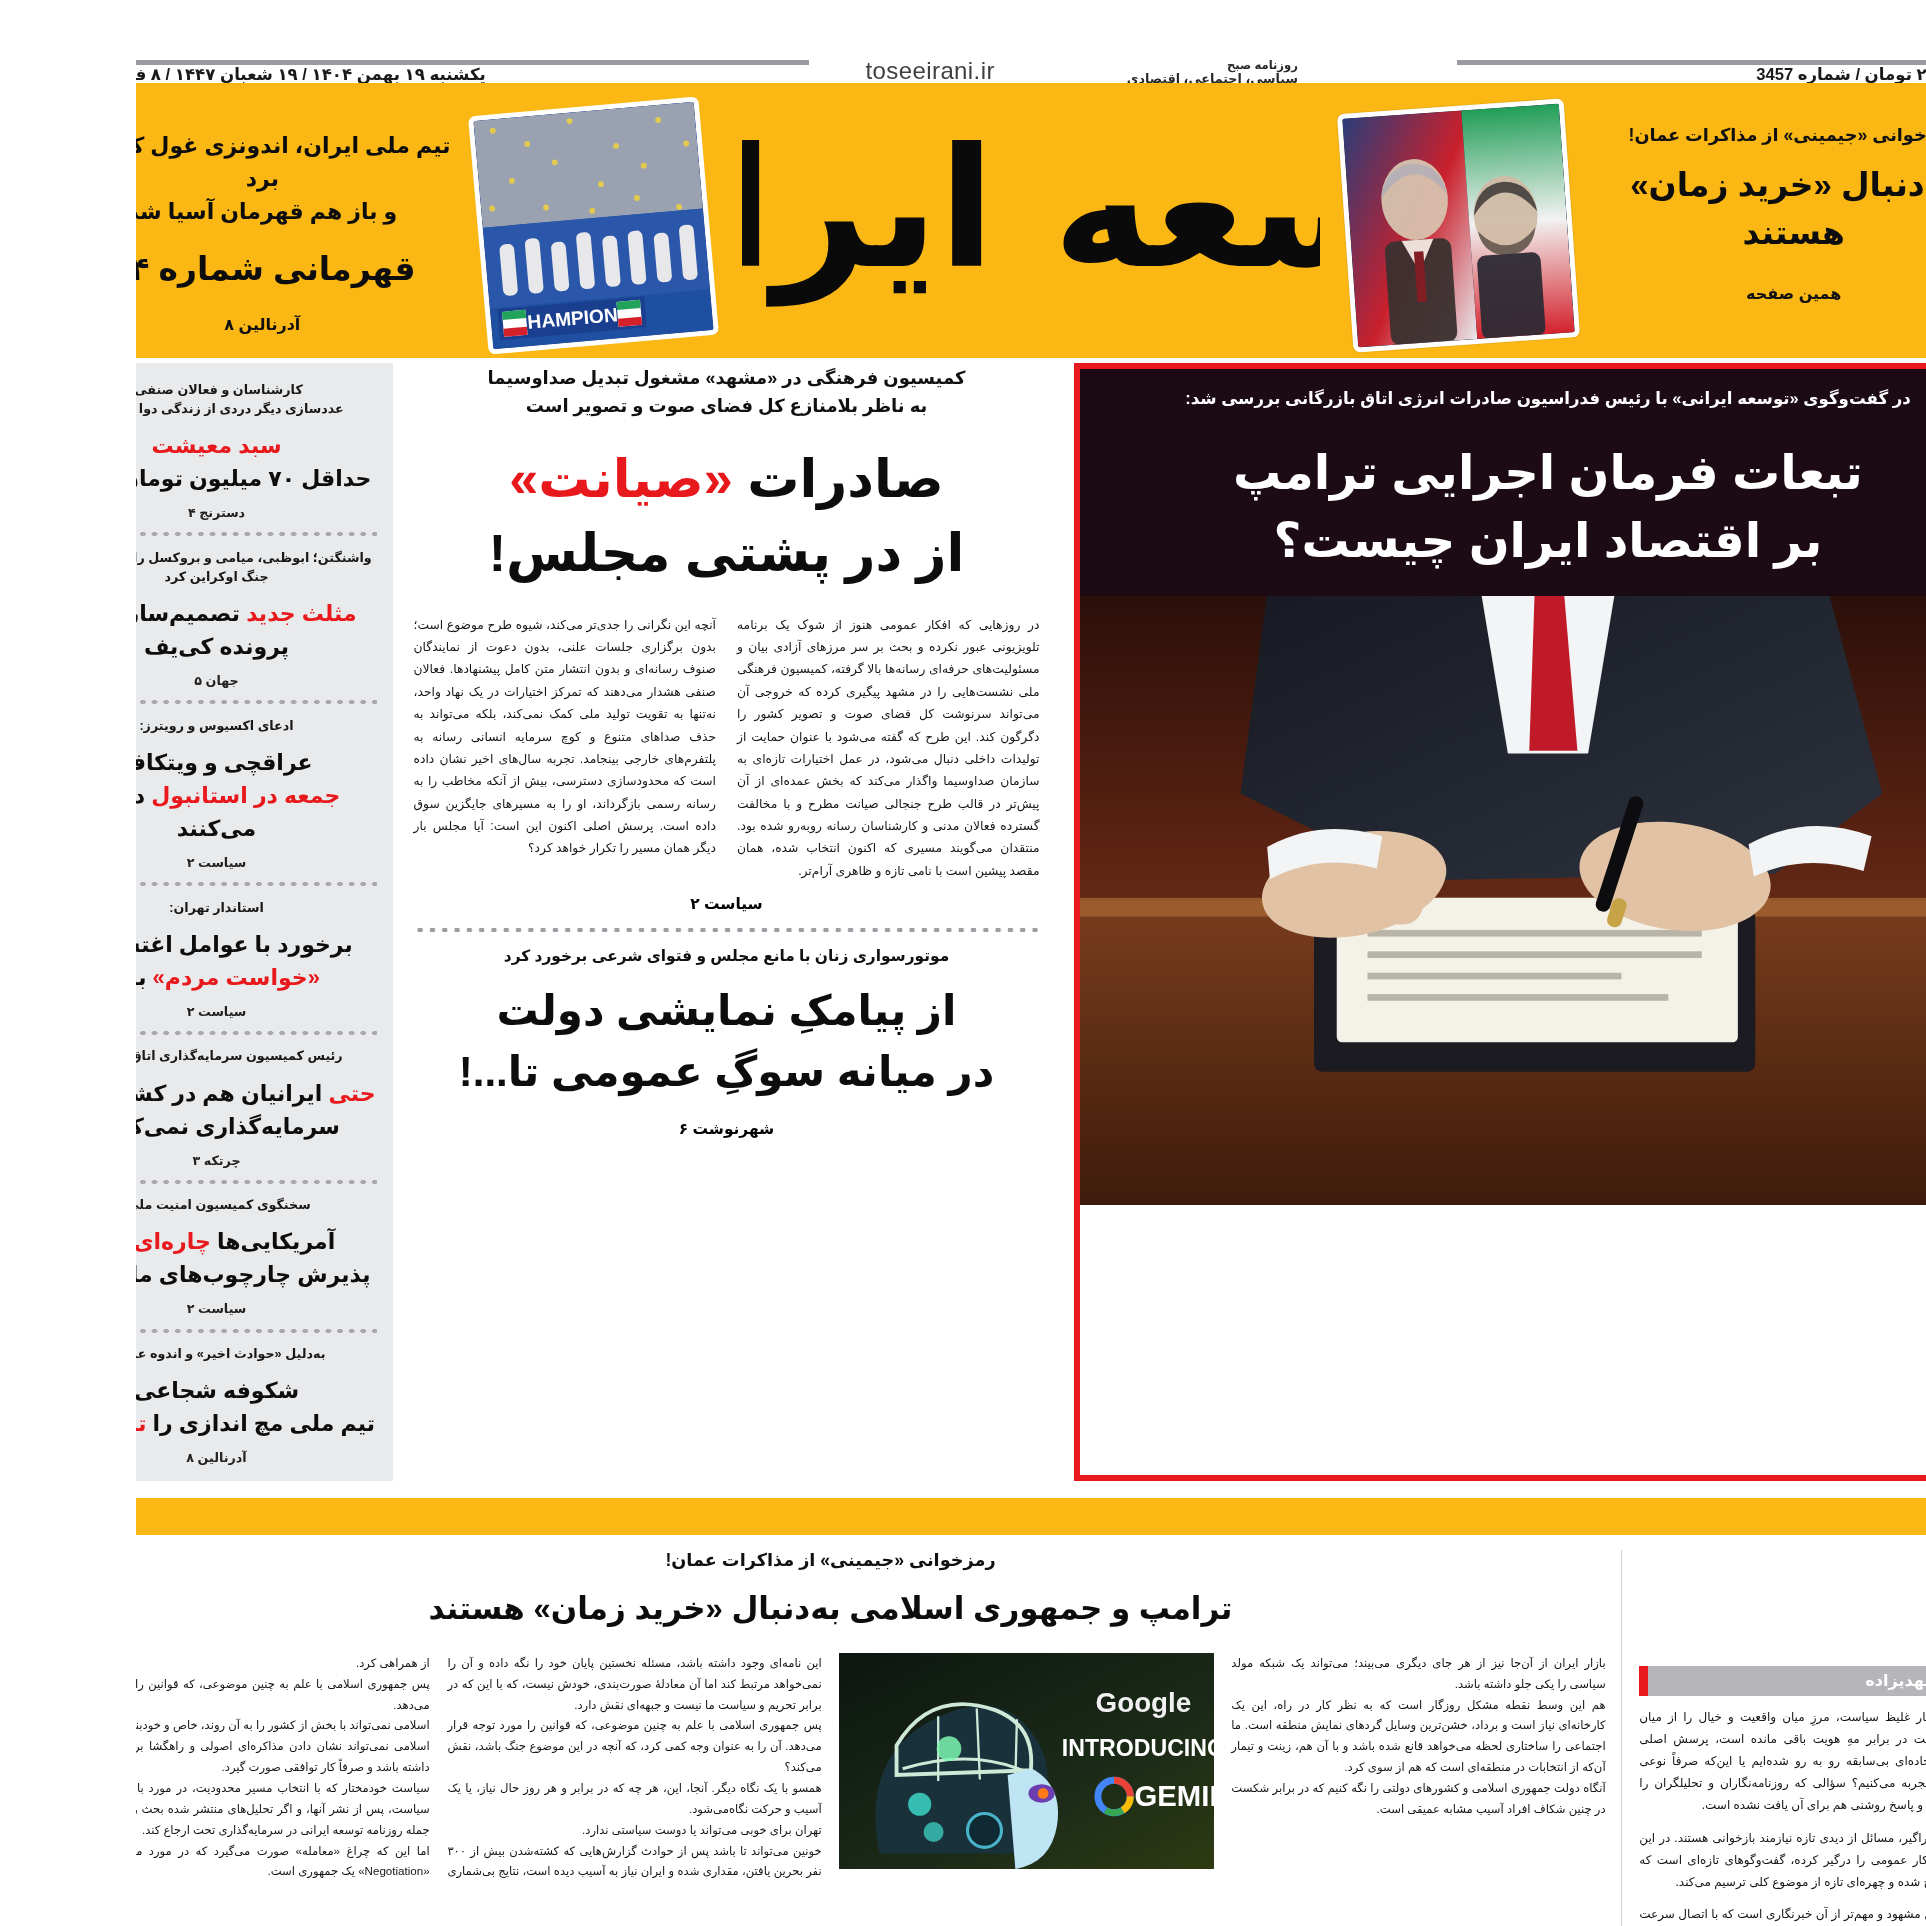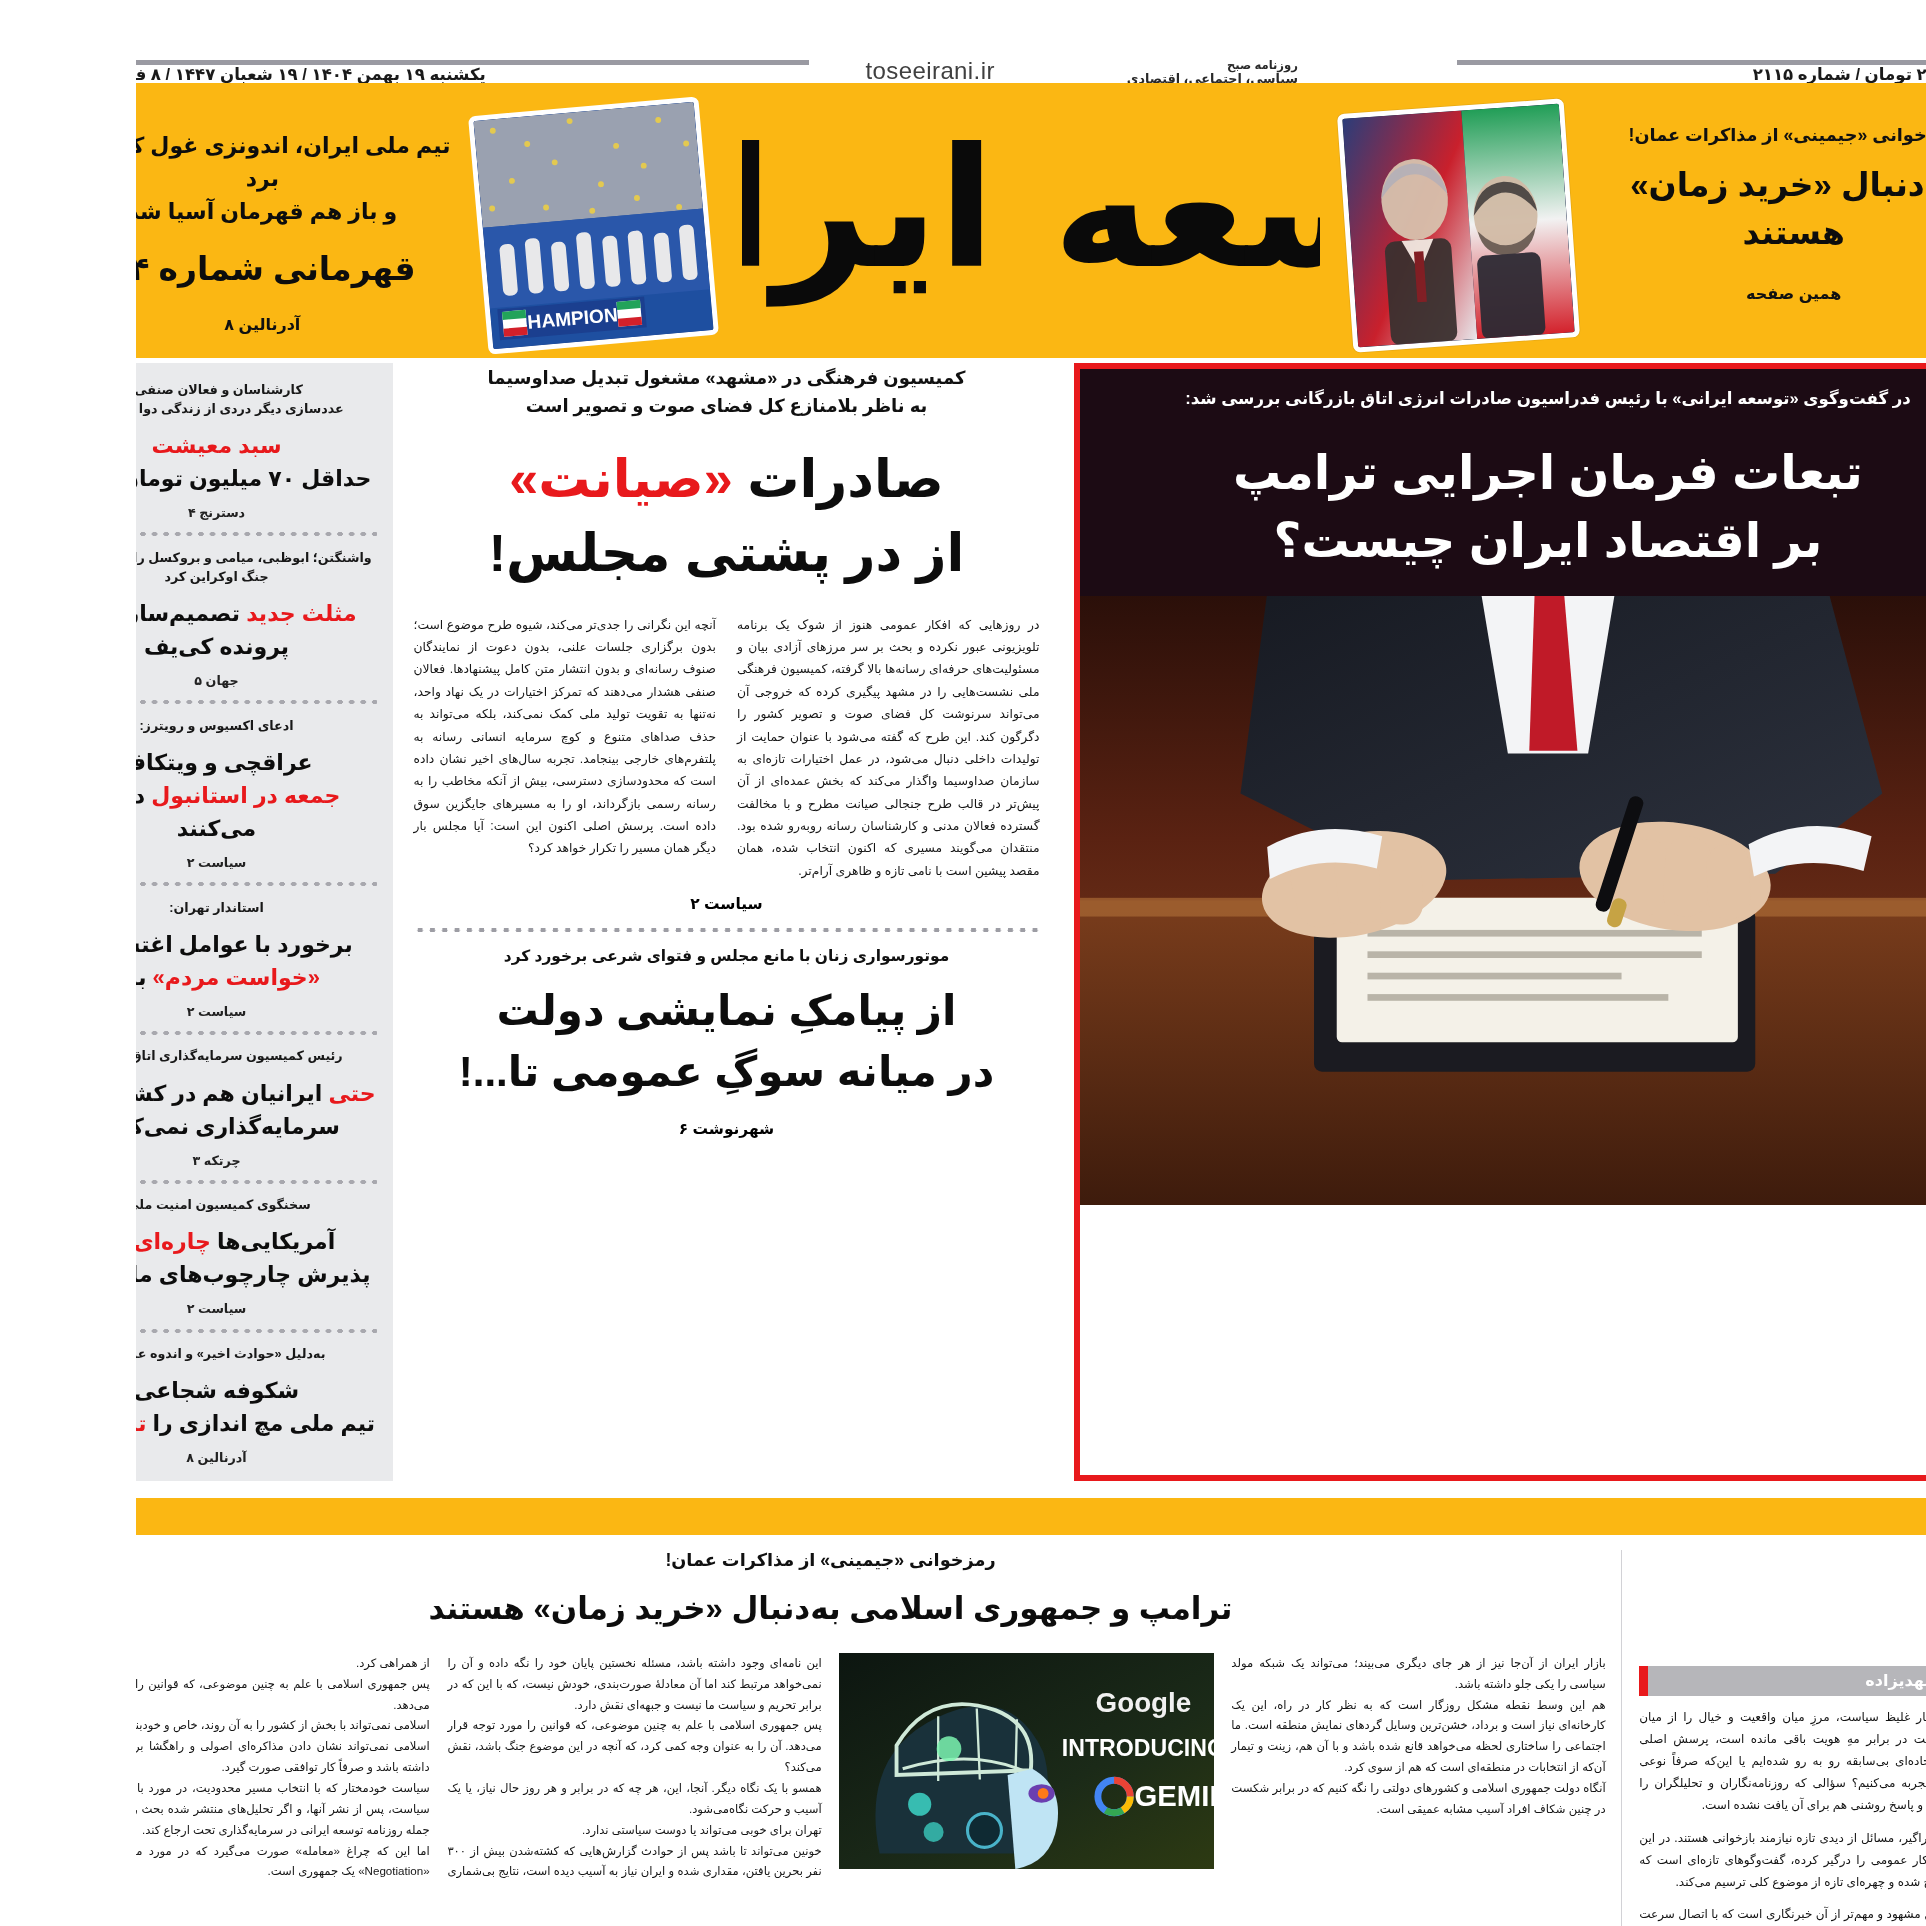--- a/index.html
+++ b/index.html
@@ -187,21 +187,21 @@
     position: relative; overflow: hidden; break-inside: avoid;
   }
 </style>
 </head>
 <body>
 
 <div class="masthead-top">
   <div class="rule-left"></div>
   <div class="rule-right"></div>
   <div class="date-line">یکشنبه ۱۹ بهمن ۱۴۰۴ / ۱۹ شعبان ۱۴۴۷ / ۸ فوریه ۲۰۲۶</div>
-  <div class="price-line">قیمت ۲۰۰۰ تومان / شماره ۲۱۱۵</div>
+  <div class="price-line">قیمت ۲۰۰۰ تومان / شماره 3457</div>
   <div class="site-url">toseeirani.ir</div>
   <div class="tagline-block">
     <div class="t1">روزنامه صبح</div>
     <div class="t2">سیاسی، اجتماعی، اقتصادی</div>
   </div>
 </div>
 
 <div class="yellow-band">
 
   <div class="logo-wrap">

